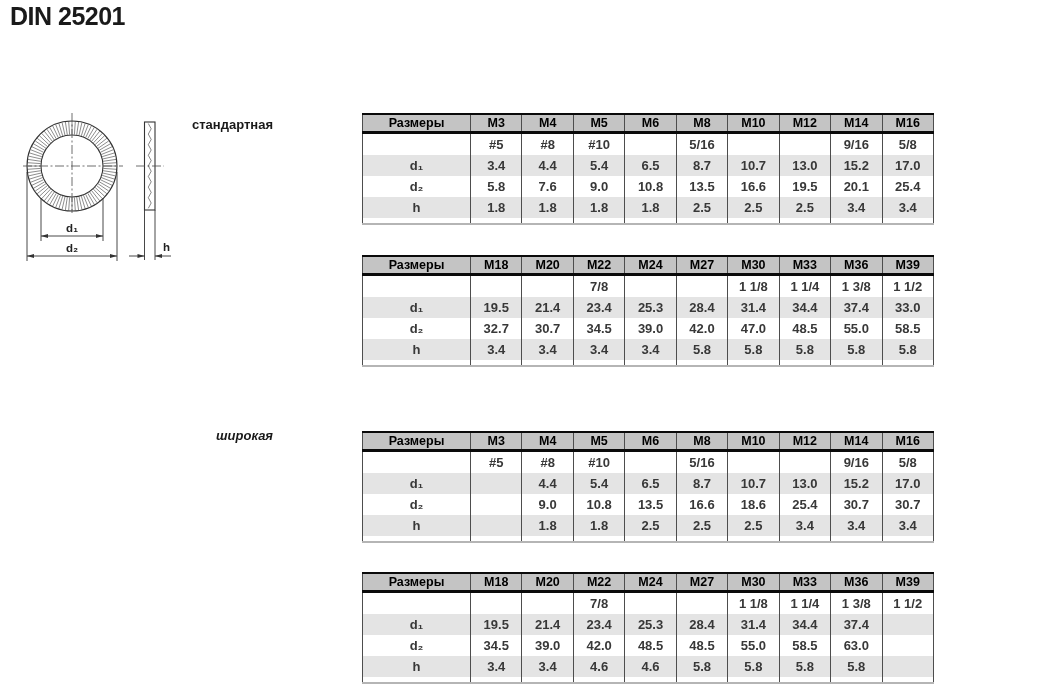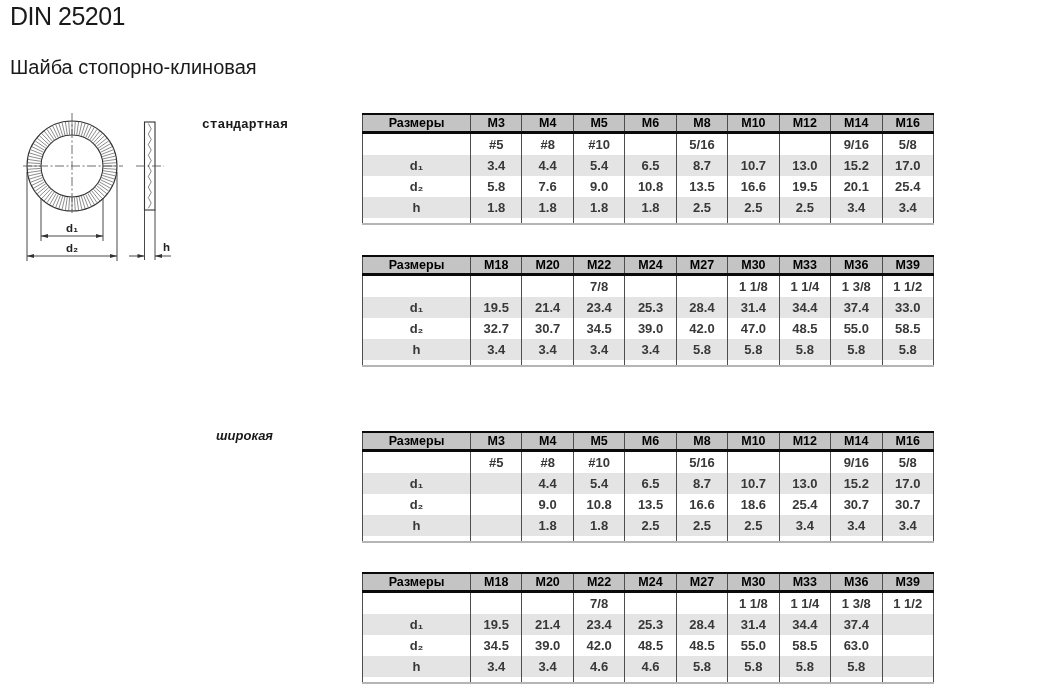--- a/index.html
+++ b/index.html
@@ -1,28 +1,28 @@
 <!DOCTYPE html>
 <html style="--header_bg: #c4c4c4; --row_alt_bg: #e4e4e4; --grid_line: #4d4d4d; --header_border: #0a0a0a; --cell_text: #383838; --table_shadow: #b5b5b5; --drawing_stroke: #333333; --text: #1a1a1a;"><head>
 <meta charset="utf-8">
 <style>
   html,body{margin:0;padding:0;background:#888;}
   .page{
     position:relative;width:1044px;height:684px;background:#ffffff;
     font-family:"Liberation Sans",sans-serif;overflow:hidden;margin:0 auto;
   }
   .page-title{
-    position:absolute;left:10px;top:2px;font-size:25px;font-weight:normal;
+    position:absolute;left:10px;top:2px;font-size:25px;font-weight:bold;
     color:var(--text);letter-spacing:-0.5px;
   }
   .page-subtitle{
     position:absolute;left:10px;top:56px;font-size:20px;font-weight:400;color:var(--text);
   }
   .section-label{position:absolute;font-size:13px;font-weight:bold;color:var(--text);}
-  .section-label.standard{left:202px;top:117px;font-family:Liberation Mono, monospace;}
+  .section-label.standard{left:192px;top:117px;}
   .section-label.wide{left:216px;top:428px;font-style:italic;}
 
   .drawing{position:absolute;left:8px;top:100px;width:190px;height:180px;}
   .draw{stroke:var(--drawing_stroke);fill:none;}
   .thin{stroke-width:1.1;}
   .cline{stroke-width:0.8;stroke-dasharray:9 2.5 2 2.5;stroke:#4a4a4a;}
   .dim{stroke-width:0.9;}
   .arrow{fill:var(--drawing_stroke);stroke:none;}
   .dimtext{font-family:"Liberation Sans",sans-serif;font-size:11.5px;font-weight:bold;fill:#222;}
 
@@ -43,21 +43,20 @@
   }
   .spec-table tr.r-alt td{background:var(--row_alt_bg);}
   .spec-table tr.r-tail td{height:5px;border-bottom:2px solid var(--table_shadow);background:#fff;}
 </style>
 </head>
 <body>
 
 <div class="page">
 
   <div class="page-title">DIN 25201</div>
-  <div class="page-subtitle">Шайба стопорно-клиновая</div>
 
   <svg class="drawing" viewBox="0 0 190 180">
 
     <g>
       <g stroke="#2e2e2e" stroke-width="0.55">
           <line x1="95.5" y1="66.0" x2="108.5" y2="66.0"></line>
           <line x1="95.4" y1="68.4" x2="108.4" y2="69.3"></line>
           <line x1="95.1" y1="70.7" x2="108.0" y2="72.6"></line>
           <line x1="94.7" y1="73.0" x2="107.4" y2="75.9"></line>
           <line x1="94.1" y1="75.3" x2="106.5" y2="79.1"></line>

